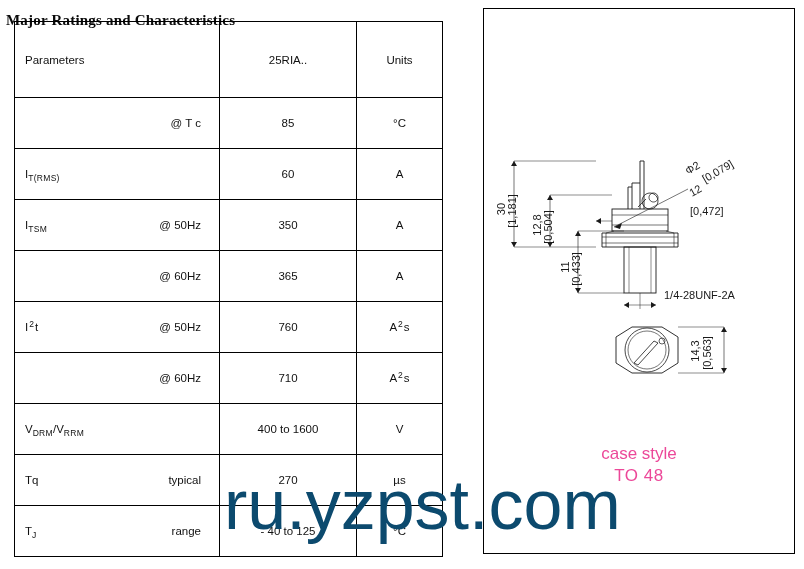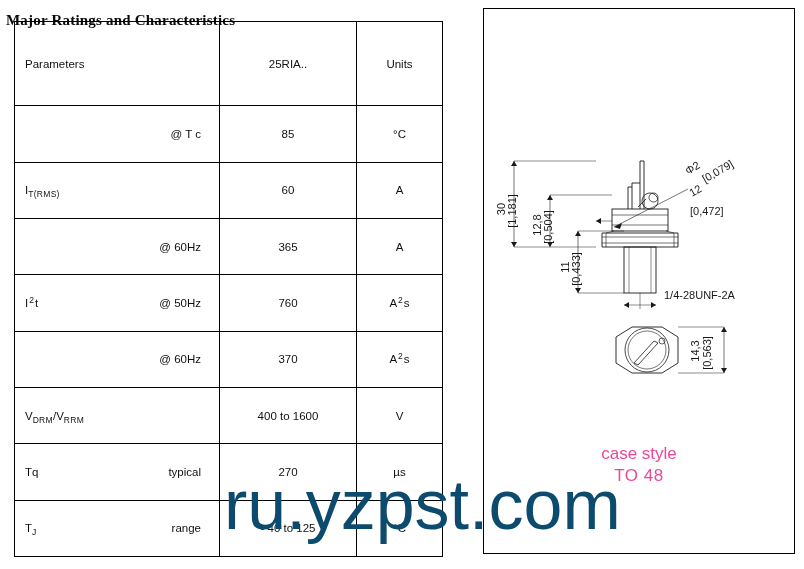--- a/index.html
+++ b/index.html
@@ -186,20 +186,32 @@
         <div class="param-cell">
           <span class="param-label">
             <span>I</span><span class="sub">T(RMS)</span>
           </span>
         </div>
       </td>
       <td class="value-cell">60</td>
       <td class="units-cell">A</td>
     </tr>
 
+    <tr style="height:44px;">
+      <td class="nobottom">
+        <div class="param-cell">
+          <span class="param-label">
+            <span>I</span><span class="sub">TSM</span>
+          </span>
+          <span class="param-cond">@ 50Hz</span>
+        </div>
+      </td>
+      <td class="value-cell">350</td>
+      <td class="units-cell">A</td>
+    </tr>
 
     <tr style="height:44px;">
       <td class="subdiv">
         <div class="param-cell">
           <span class="param-cond">@ 60Hz</span>
         </div>
       </td>
       <td class="value-cell">365</td>
       <td class="units-cell">A</td>
     </tr>
@@ -218,21 +230,21 @@
         <span>A</span><span class="sup">2</span><span>s</span>
       </td>
     </tr>
 
     <tr style="height:44px;">
       <td class="subdiv">
         <div class="param-cell">
           <span class="param-cond">@ 60Hz</span>
         </div>
       </td>
-      <td class="value-cell">370</td>
+      <td class="value-cell">710</td>
       <td class="units-cell">
         <span>A</span><span class="sup">2</span><span>s</span>
       </td>
     </tr>
 
     <tr style="height:44px;">
       <td>
         <div class="param-cell">
           <span class="param-label">
             <span>V</span><span class="sub">DRM</span><span>/V</span><span class="sub">RRM</span>

